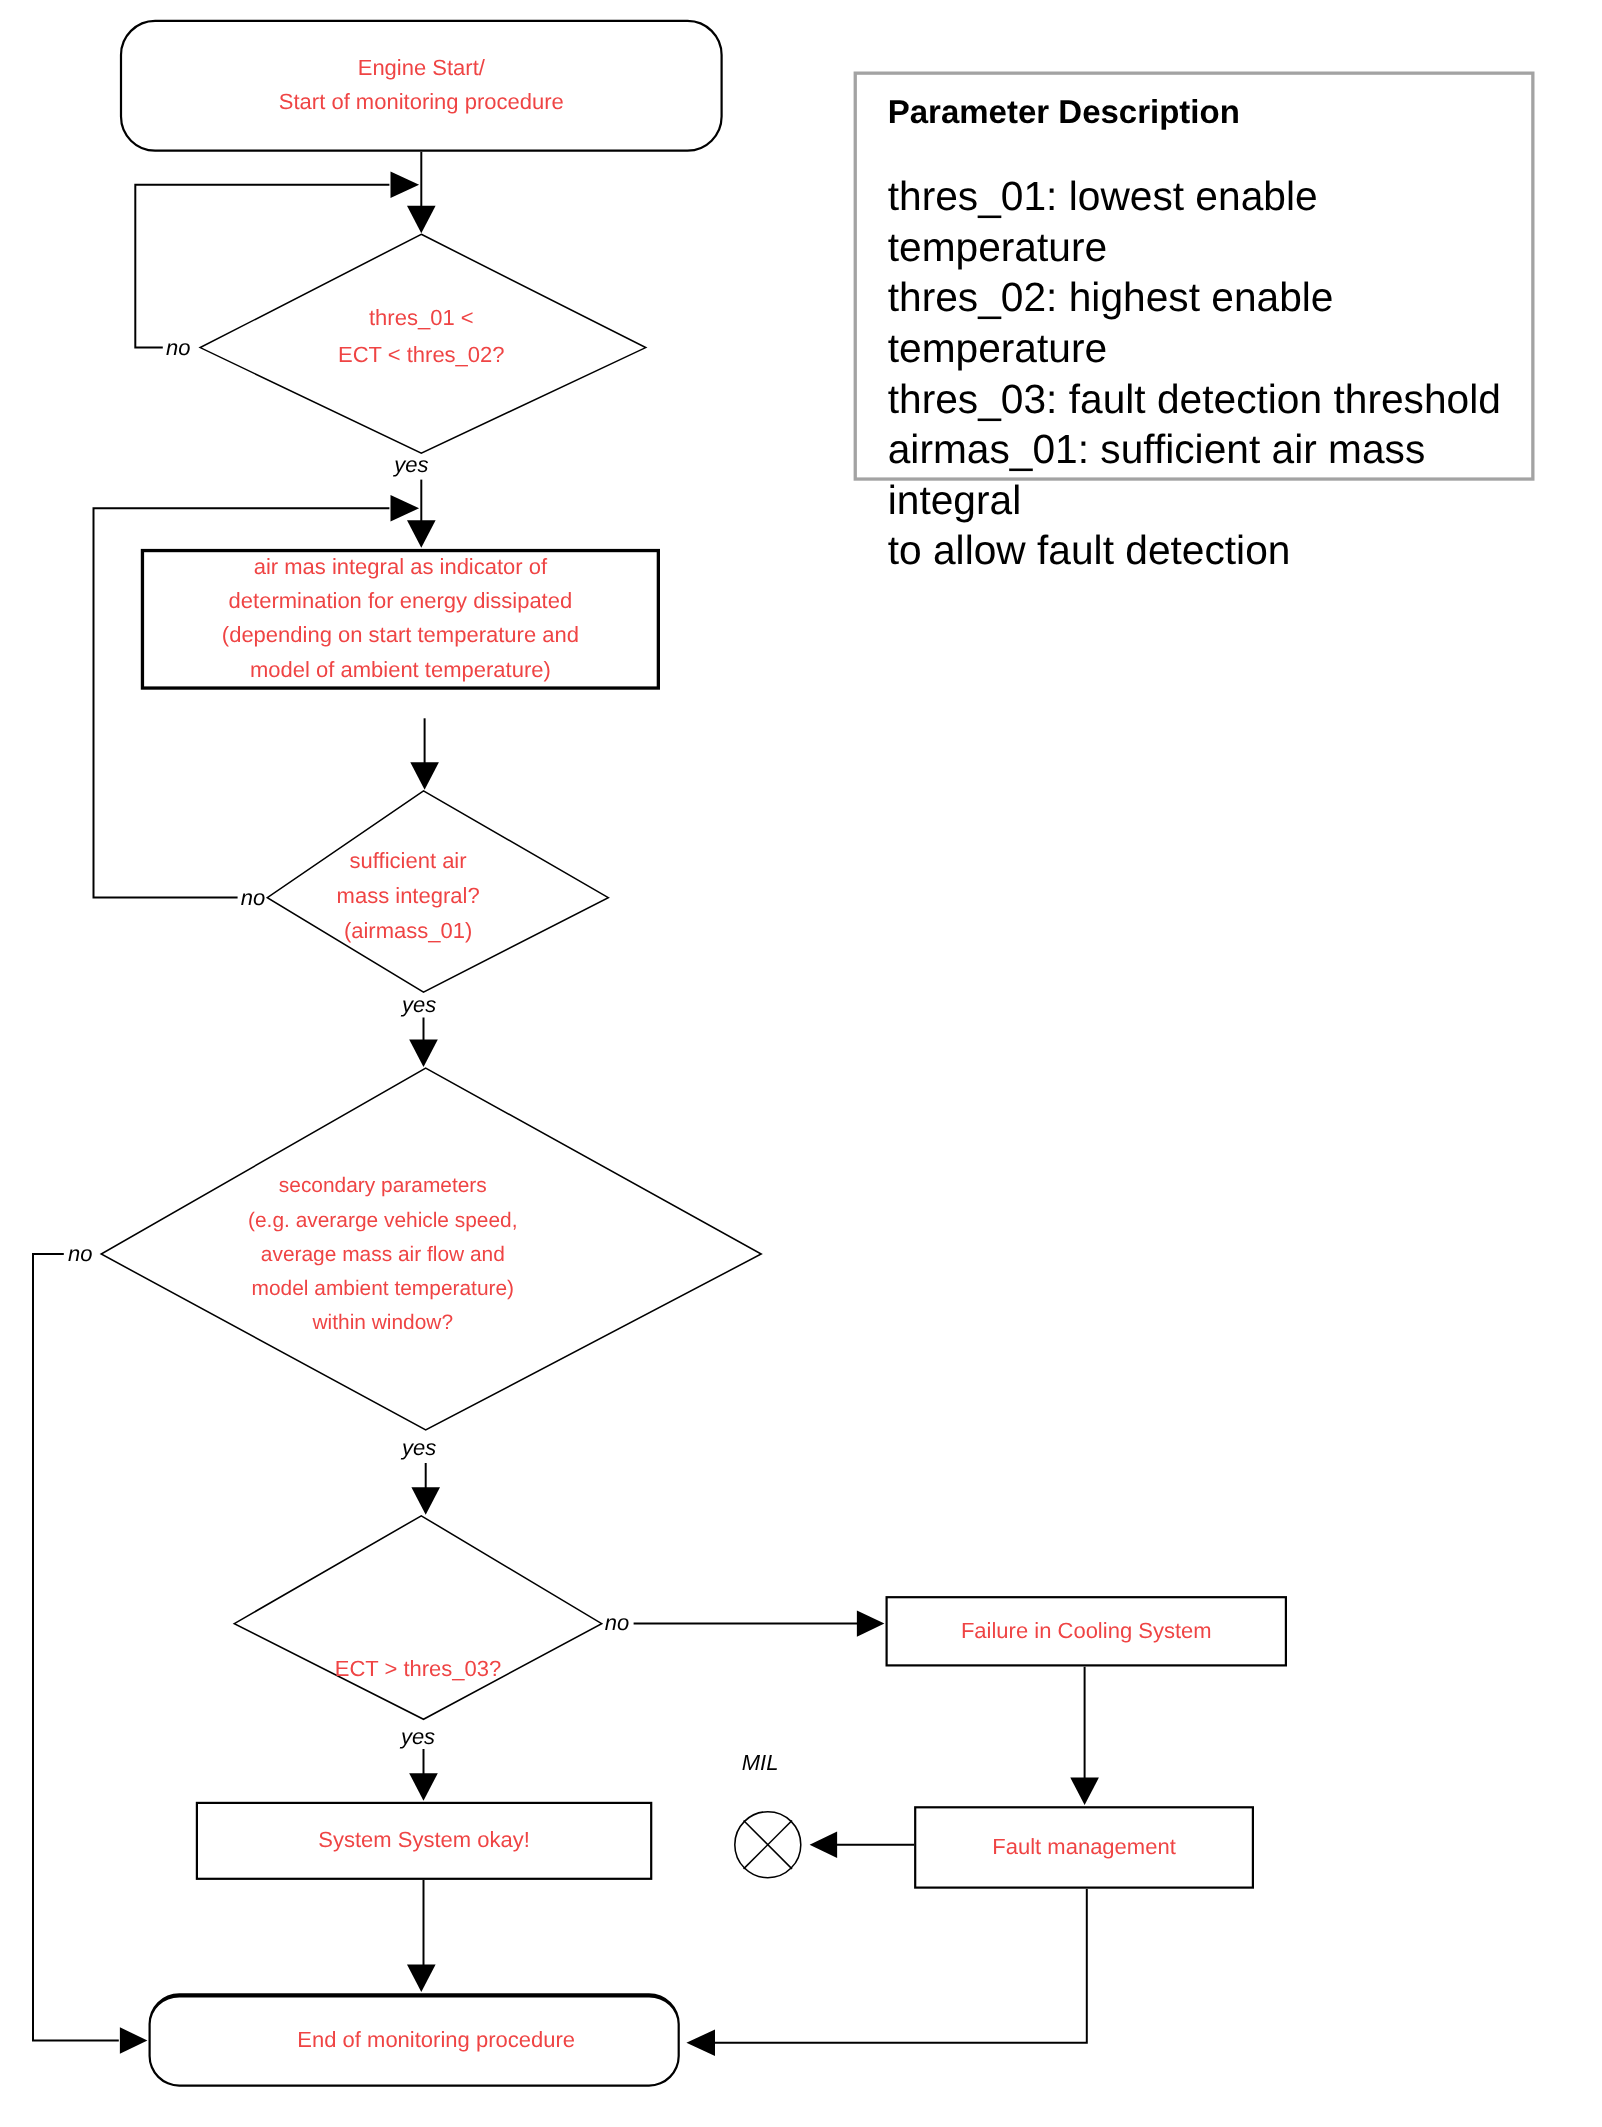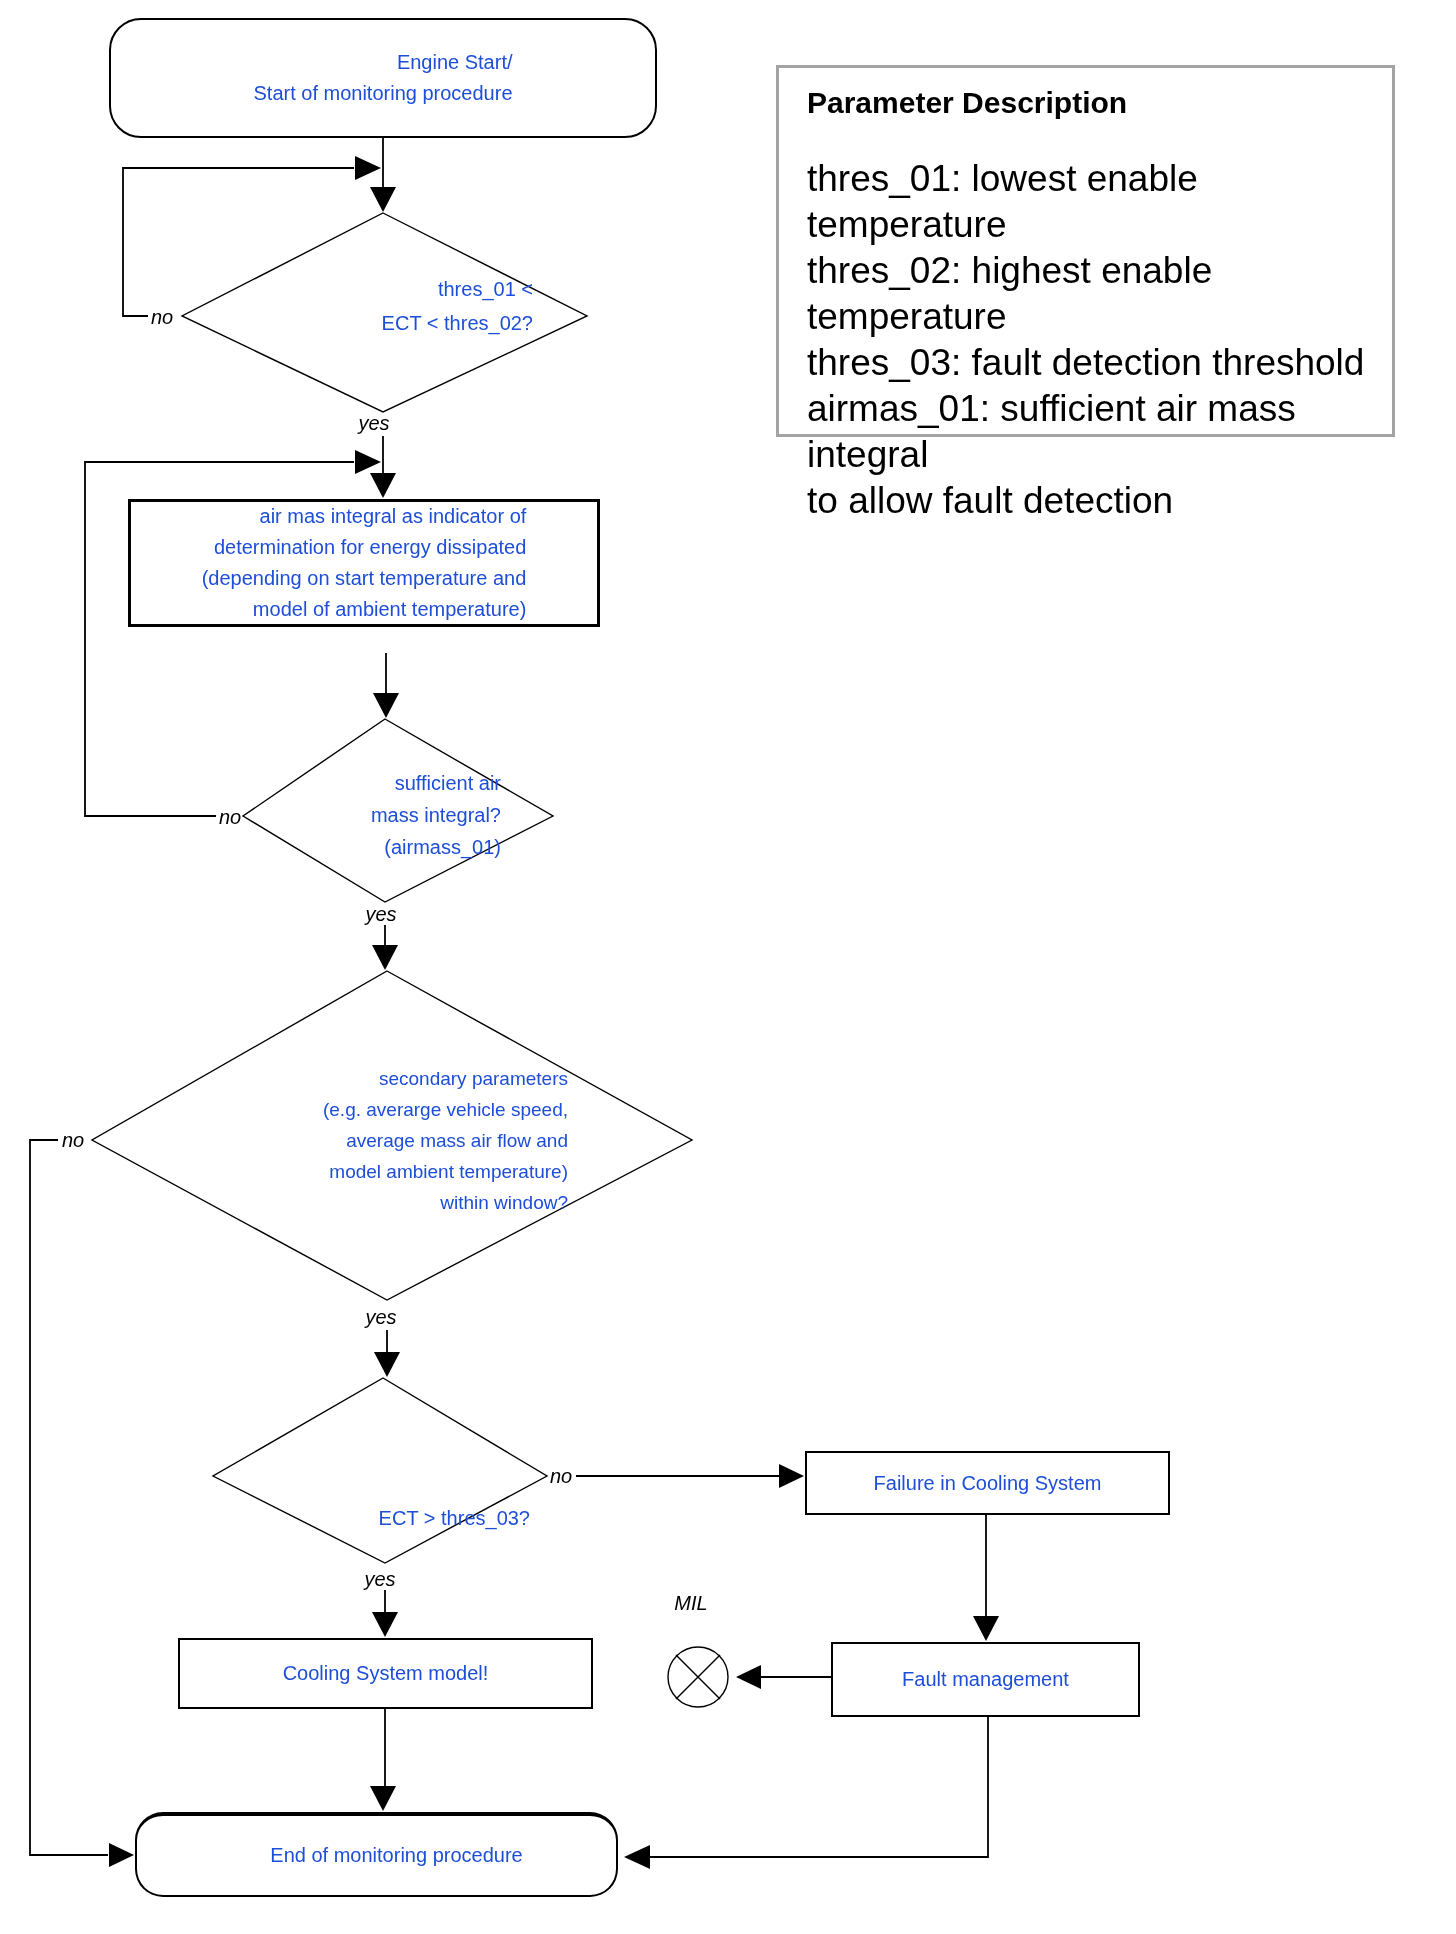--- a/index.html
+++ b/index.html
@@ -1,19 +1,19 @@
 <!DOCTYPE html>
 <html><head>
 <meta charset="utf-8">
 <style>
   html,body{margin:0;padding:0;background:#fff;}
   #canvas{position:relative;width:1456px;height:1934px;background:#ffffff;
     font-family:"Liberation Sans","DejaVu Sans",sans-serif;color:#000;overflow:hidden;}
   #wires{position:absolute;left:0;top:0;width:1456px;height:1934px;}
-  .txt{position:absolute;white-space:pre-line;text-align:right;line-height:31px;font-size:20px;color:#1d4ed8;}
+  .txt{position:absolute;white-space:pre-line;text-align:center;line-height:31px;font-size:20px;color:#ef4444;}
   .box{position:absolute;border:2px solid #000;background:#fff;display:flex;align-items:center;justify-content:center;box-sizing:border-box;}
   .rounded{border-radius:30px;padding-left:40px;}
   .lbl{position:absolute;width:44px;text-align:center;font-size:20px;line-height:22px;background:transparent;font-style:italic;}
   #start-node{left:109px;top:18px;width:548px;height:120px;border-radius:32px;font-size:21px;line-height:36px;}
   #process-airmass{left:128px;top:499px;width:472px;height:128px;border-width:3px;font-size:20px;line-height:31px;}
   #failure-node{left:805px;top:1451px;width:365px;height:64px;font-size:20px;}
   #fault-node{left:831px;top:1642px;width:309px;height:75px;font-size:20px;}
   #cooling-node{left:178px;top:1638px;width:415px;height:71px;font-size:20px;}
   #end-node{left:135px;top:1812px;width:483px;height:85px;border-radius:28px;border-top-width:4px;font-size:21px;}
   #param-box{position:absolute;left:776px;top:65px;width:619px;height:372px;border:3px solid #a3a3a3;box-sizing:border-box;background:#fff;}
@@ -106,21 +106,21 @@
 
   <div class="box" id="failure-node">
     <div class="txt" style="position:static">Failure in Cooling System</div>
   </div>
 
   <div class="box" id="fault-node">
     <div class="txt" style="position:static">Fault management</div>
   </div>
 
   <div class="box" id="cooling-node">
-    <div class="txt" style="position:static">Cooling System model!</div>
+    <div class="txt" style="position:static">System System okay!</div>
   </div>
 
   <div class="box rounded" id="end-node">
     <div class="txt" style="position:static">End of monitoring procedure</div>
   </div>
 
   <div class="txt d1">thres_01 &lt;
 ECT &lt; thres_02?</div>
   <div class="txt d2">sufficient air
 mass integral?

